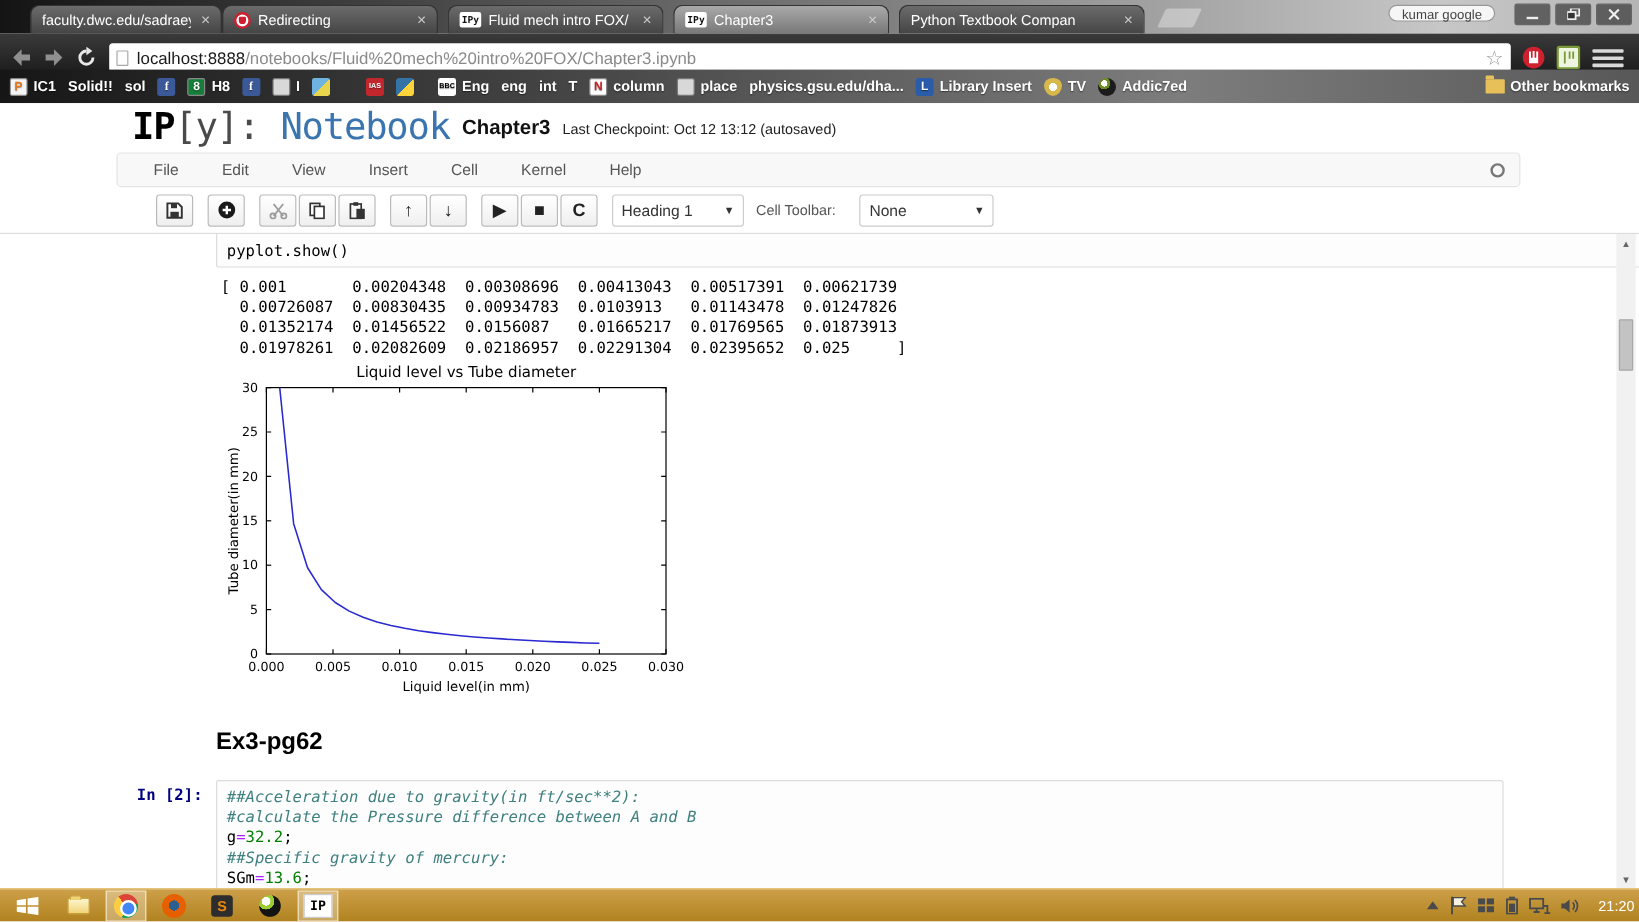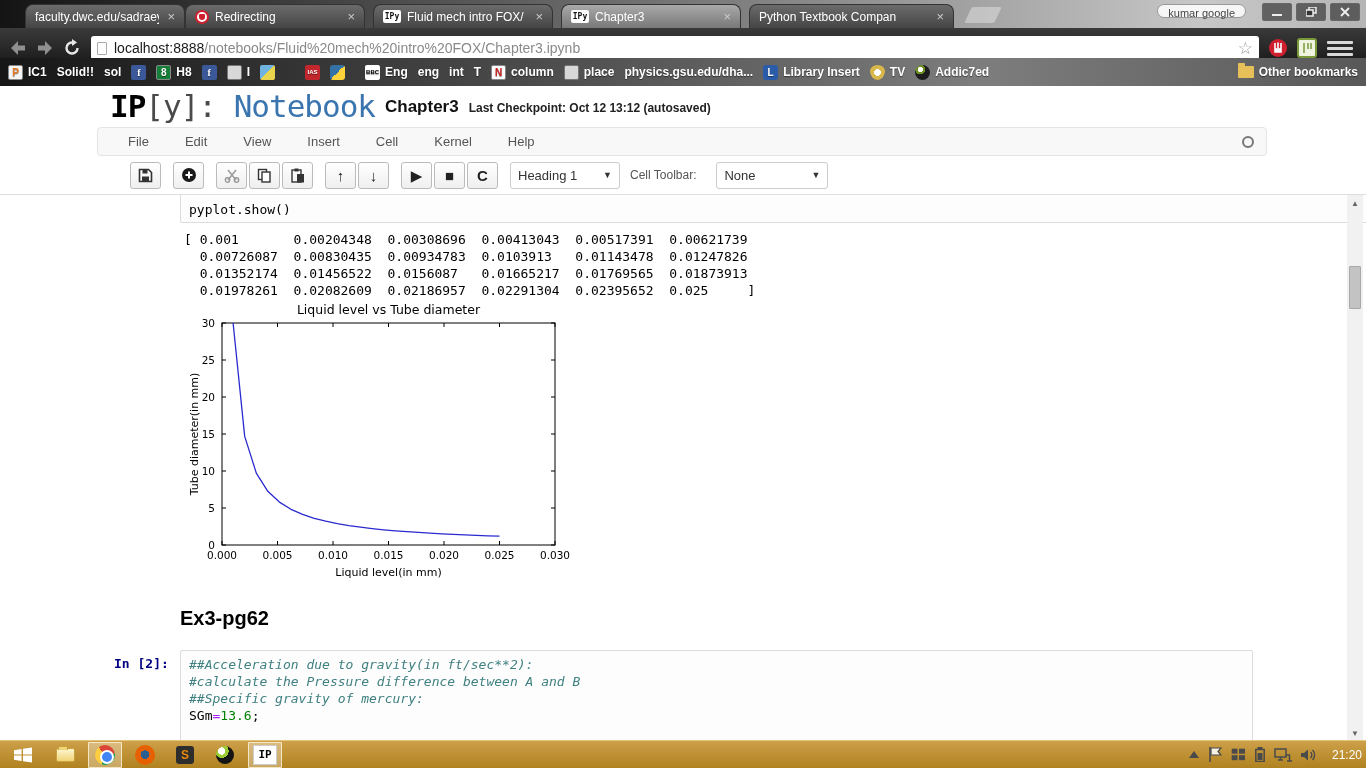--- a/index.html
+++ b/index.html
@@ -70,21 +70,21 @@
 
   
   .page { position:absolute; left:0; top:86px; width:1366px; height:654px; background:#fff; }
   .nb-logo { position:absolute; left:110px; top:2px; font-family:"DejaVu Sans Mono",monospace;
     font-size:31px; letter-spacing:-1px; }
   .nb-logo .lg-ip { color:#000; font-weight:bold; }
   .nb-logo .lg-y { color:#4a4a4a; }
   .nb-logo .lg-name { color:#3b75af; }
   .nb-title-row { position:absolute; left:385px; top:11px; display:flex; align-items:baseline; gap:10px; }
   .nb-title { font-size:17px; font-weight:bold; color:#111; }
-  .nb-checkpoint { font-size:12px; color:#222;font-weight:bold; }
+  .nb-checkpoint { font-size:12px; color:#222; }
 
   .nb-menubar { position:absolute; left:97px; top:41px; width:1170px; height:29px;
     background:#f8f8f8; border:1px solid #e4e4e4; border-radius:4px;
     display:flex; align-items:center; padding:0 12px; }
   .nb-menu-item { font-size:13px; color:#555; padding:0 18px; }
   .kernel-dot { margin-left:auto; width:12px; height:12px; border:2px solid #777; border-radius:50%; }
 
   .nb-toolbar { position:absolute; left:130px; top:75px; height:28px; display:flex; align-items:center; }
   .tb-btn { width:31px; height:27px; background:linear-gradient(#ffffff,#efefef);
     border:1px solid #bbb; border-radius:3px; display:flex; align-items:center; justify-content:center;
@@ -461,20 +461,21 @@
             <polyline points="47.1,24.0 58.7,137.4 70.3,174.1 81.8,192.3 93.4,203.1 105.0,210.3 116.6,215.4 128.2,219.3 139.8,222.2 151.3,224.6 162.9,226.6 174.5,228.2 186.1,229.6 197.7,230.8 209.3,231.8 220.8,232.7 232.4,233.4 244.0,234.2 255.6,234.8 267.2,235.3 278.8,235.9 290.3,236.3 301.9,236.8 313.5,237.1" fill="none" stroke="#2a2ad0" stroke-width="1.3" stroke-linejoin="round"></polyline>
           </svg>
       </div>
 
       <div class="section-h">Ex3-pg62</div>
 
       <div class="in-prompt">In [2]:</div>
       <div class="cell-box box2" id="cell2">
           <div class="cm-line"><span class="tok-comment">##Acceleration due to gravity(in ft/sec**2):</span></div>
           <div class="cm-line"><span class="tok-comment">#calculate the Pressure difference between A and B</span></div>
+          <div class="cm-line"><span class="tok-name">g</span><span class="tok-op">=</span><span class="tok-num">32.2</span><span class="tok-punc">;</span></div>
           <div class="cm-line"><span class="tok-comment">##Specific gravity of mercury:</span></div>
           <div class="cm-line"><span class="tok-name">SGm</span><span class="tok-op">=</span><span class="tok-num">13.6</span><span class="tok-punc">;</span></div>
         </div>
 
       <div class="nb-scrollbar">
         <div class="sb-arrow" style="top:0;">▲</div>
         <div class="sb-thumb"></div>
         <div class="sb-arrow" style="bottom:0;">▼</div>
       </div>
     </div>

